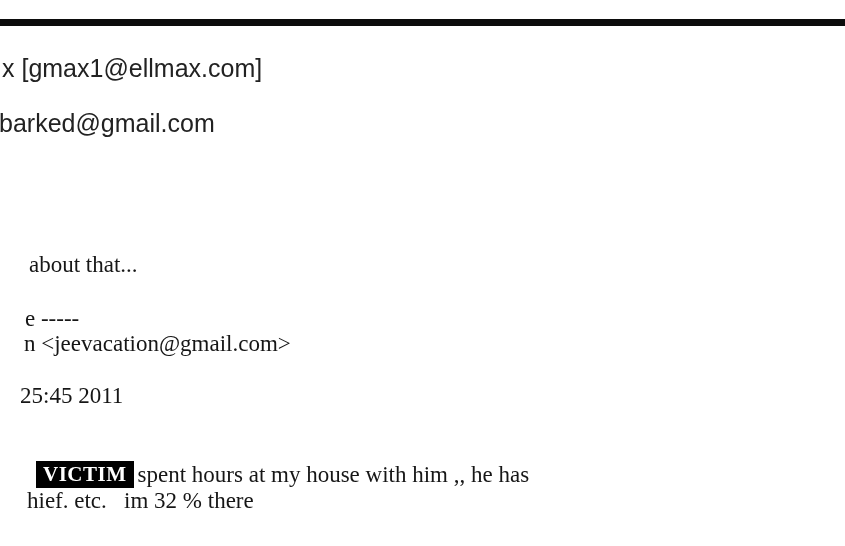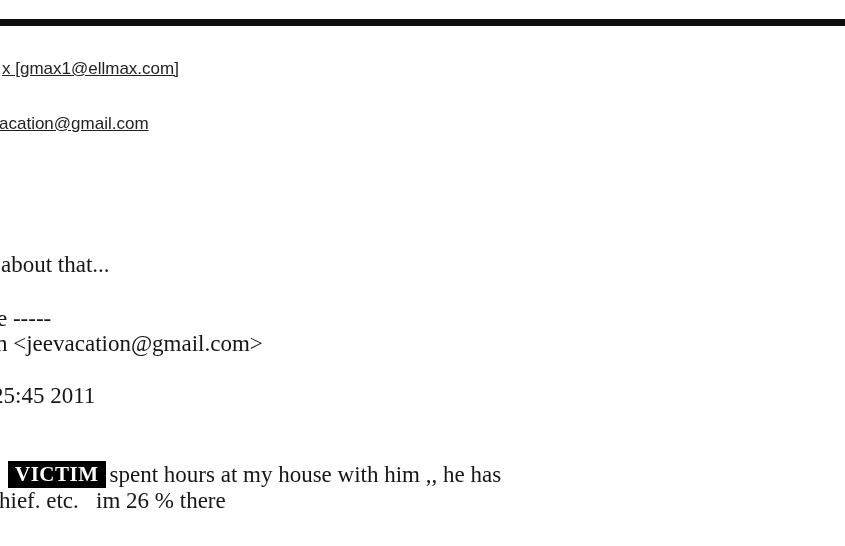--- a/index.html
+++ b/index.html
@@ -21,30 +21,30 @@
     width: 845px;
     height: 7px;
     background: #0c0c0c;
   }
   .line {
     position: absolute;
     white-space: pre;
   }
   .sans {
     font-family: "Liberation Sans", sans-serif;
-    font-size: 17px;
+    font-size: 25px;
     line-height: 27px;
     color: #222222;
-    text-decoration: underline;
   }
   .serif {
     font-family: "Liberation Serif", serif;
     font-size: 23px;
     line-height: 25px;
     color: #161616;
+    margin-left: 28px;
   }
   .bodyline {
     display: flex;
     align-items: center;
     white-space: pre;
   }
   .redaction {
     display: inline-block;
     background: #000000;
     color: #ffffff;
@@ -60,30 +60,30 @@
 </head>
 <body>
 
 <div id="page">
 
   <div class="topbar"></div>
 
   <div class="line sans" style="left:2px; top:55px;">x [gmax1@ellmax.com]</div>
 
 
-  <div class="line sans" style="left:-1px; top:110px;">acation@gmail.com</div>
+  <div class="line sans" style="left:-1px; top:110px;">barked@gmail.com</div>
 
   <div class="line serif" style="left:1px; top:252px;">about that...</div>
 
   <div class="line serif" style="left:-3px; top:306px;">e -----</div>
 
   <div class="line serif" style="left:-4px; top:331px;">n &lt;jeevacation@gmail.com&gt;</div>
 
   <div class="line serif" style="left:-8px; top:383px;">25:45 2011</div>
 
   <div class="line serif bodyline" style="left:1px; top:461px;">
     <span class="redaction">VICTIM</span>
     <span>spent hours at my house with him ,, he has</span>
   </div>
 
-  <div class="line serif" style="left:-1px; top:488px;">hief. etc.   im 26 % there</div>
+  <div class="line serif" style="left:-1px; top:488px;">hief. etc.   im 32 % there</div>
 
 </div>
 
 </body></html>

